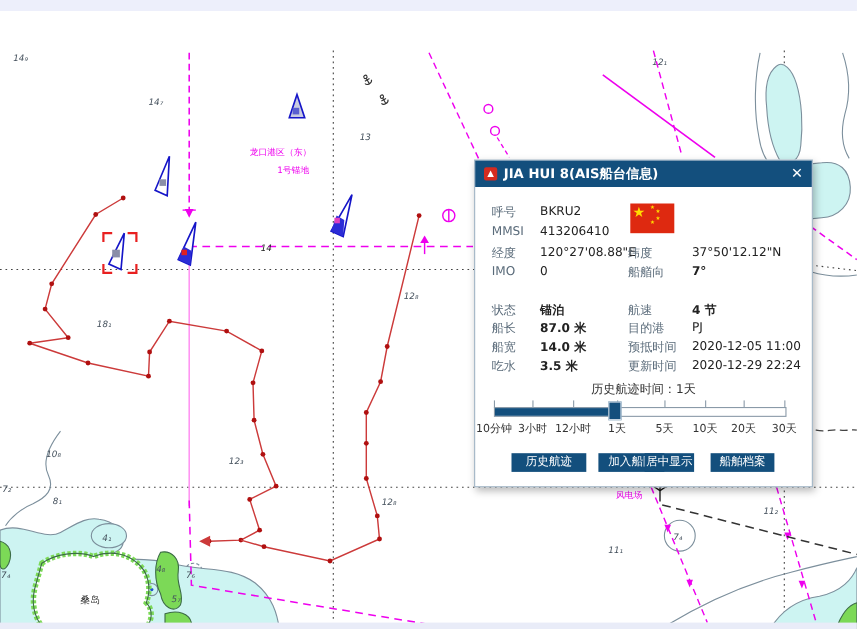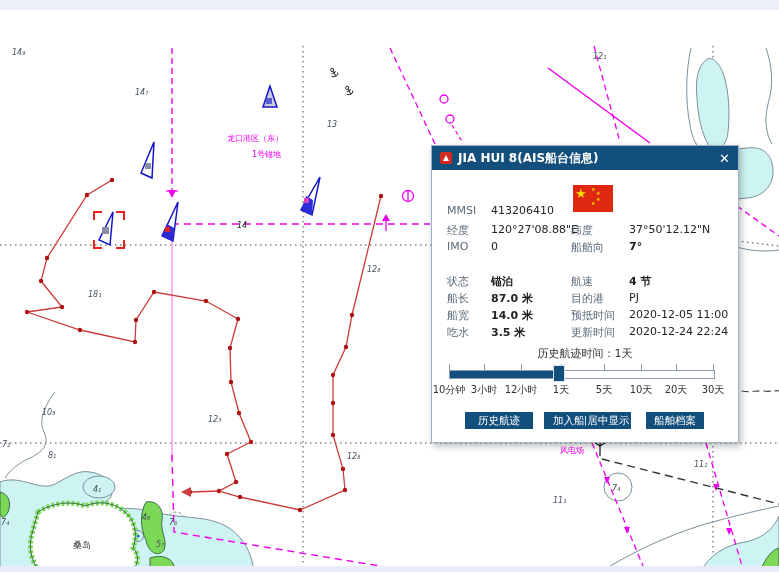--- a/index.html
+++ b/index.html
@@ -214,20 +214,24 @@
   <text class="mg-text" x="560" y="453">风电场</text>
 </svg>
 
 <div class="panel">
   <div class="panel-header">
     <span class="hdr-icon"></span>
     <span class="panel-title">JIA HUI 8(AIS船台信息)</span>
     <span class="close-btn">✕</span>
   </div>
 
+  <div class="row" style="top:39px">
+    <span class="l1">呼号</span>
+    <span class="v1">BKRU2</span>
+  </div>
   <div class="row" style="top:58px">
     <span class="l1">MMSI</span>
     <span class="v1">413206410</span>
   </div>
   <div class="row" style="top:77px">
     <span class="l1">经度</span>
     <span class="v1">120°27'08.88"E</span>
     <span class="l2">纬度</span>
     <span class="v2">37°50'12.12"N</span>
   </div>
@@ -252,21 +256,21 @@
   <div class="row" style="top:162px">
     <span class="l1">船宽</span>
     <span class="v1 bold">14.0 米</span>
     <span class="l2">预抵时间</span>
     <span class="v2">2020-12-05 11:00</span>
   </div>
   <div class="row" style="top:179px">
     <span class="l1">吃水</span>
     <span class="v1 bold">3.5 米</span>
     <span class="l2">更新时间</span>
-    <span class="v2">2020-12-24 22:24</span>
+    <span class="v2">2020-12-29 22:24</span>
   </div>
 
   <div class="flag">
     <span class="s1">★</span>
     <span class="s" style="left:18px;top:2px">★</span>
     <span class="s" style="left:23px;top:6px">★</span>
     <span class="s" style="left:23px;top:12px">★</span>
     <span class="s" style="left:18px;top:16px">★</span>
   </div>
 

